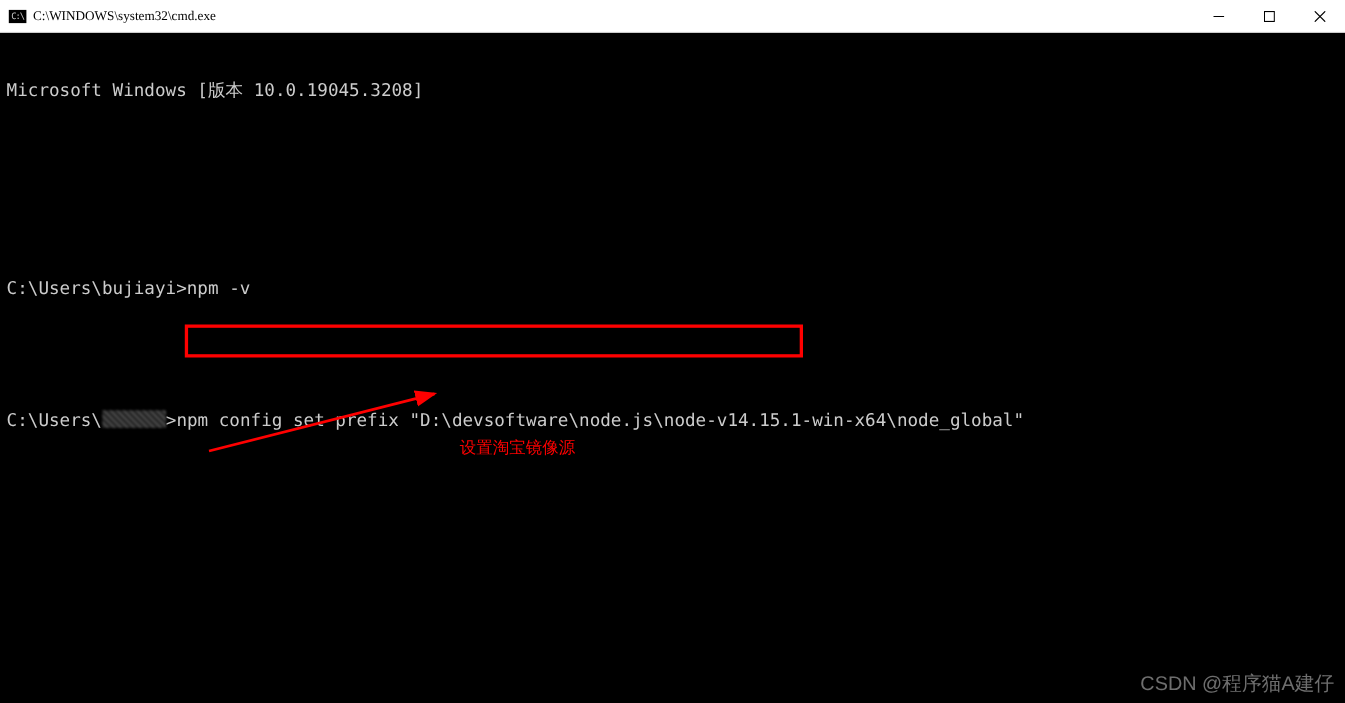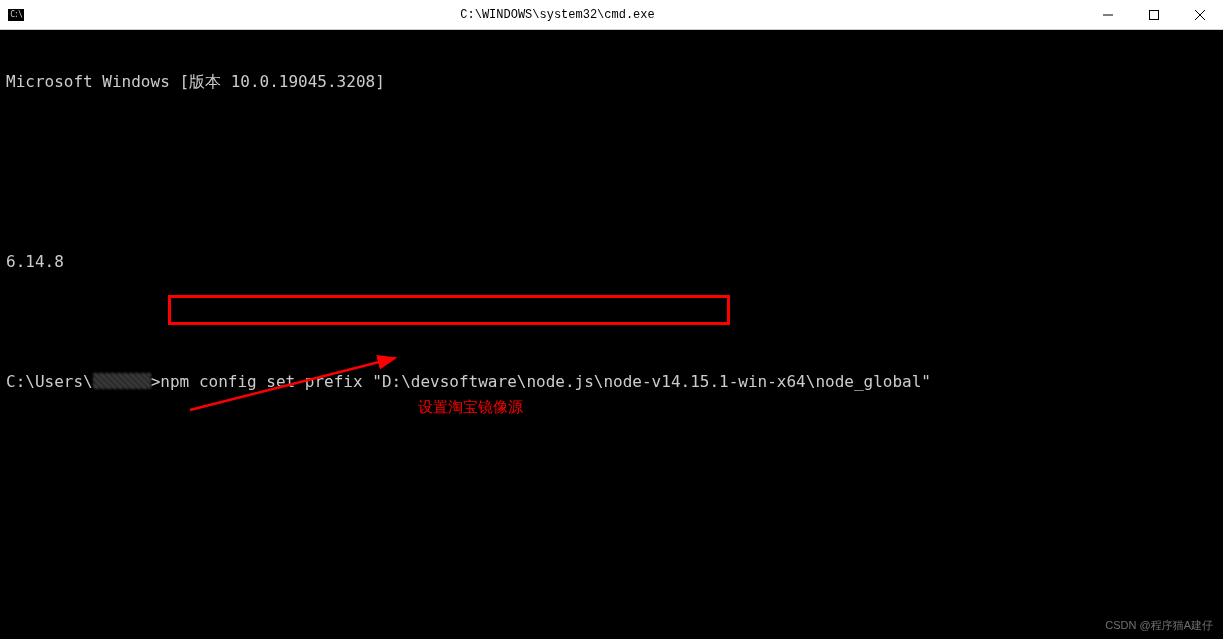--- a/index.html
+++ b/index.html
@@ -27,23 +27,22 @@
       align-items: center;
       justify-content: center;
       font-size: 8px;
       color: #ccc;
       font-family: monospace;
       letter-spacing: -1px;
     }
     .titlebar-text {
       font-size: 12px;
       color: #000;
-      font-family: Liberation Mono, monospace;
+      font-family: Liberation Serif, serif;
       flex: 1;
-      text-align: center;
     }
     .window-controls { display: flex; height: 100%; }
     .win-btn {
       width: 46px;
       height: 100%;
       display: flex;
       align-items: center;
       justify-content: center;
       color: #000;
     }
@@ -82,21 +81,21 @@
       position: absolute;
       color: #ff0000;
       font-size: 15px;
       font-family: "Microsoft YaHei", sans-serif;
     }
     .watermark {
       position: absolute;
       bottom: 6px;
       right: 10px;
       color: rgba(200,200,200,0.55);
-      font-size: 11px;
+      font-size: 18px;
       font-family: "Microsoft YaHei", sans-serif;
     }
   </style>
 </head>
 <body>
 
 <div class="titlebar">
   <div class="titlebar-icon">C:\</div>
   <div class="titlebar-text">C:\WINDOWS\system32\cmd.exe</div>
   <div class="window-controls">
@@ -116,21 +115,21 @@
           <line x1="10" y1="0" x2="0" y2="10" stroke="#000" stroke-width="1"></line>
         </svg>
     </div>
   </div>
 </div>
 
 <div class="terminal">
   <div class="line">Microsoft Windows [版本 10.0.19045.3208]</div>
   <div class="line">&nbsp;</div>
   <div class="line">&nbsp;</div>
-  <div class="line">6.14.8</div>
+  <div class="line"><span>C:\Users\bujiayi&gt;</span><span>npm -v</span></div>
   <div class="line">&nbsp;</div>
   <div class="line"><span>C:\Users\</span><span class="censor"></span><span>&gt;</span><span>npm config set prefix "D:\devsoftware\node.js\node-v14.15.1-win-x64\node_global"</span></div>
   
   
   
   
   
   
 </div>
 

